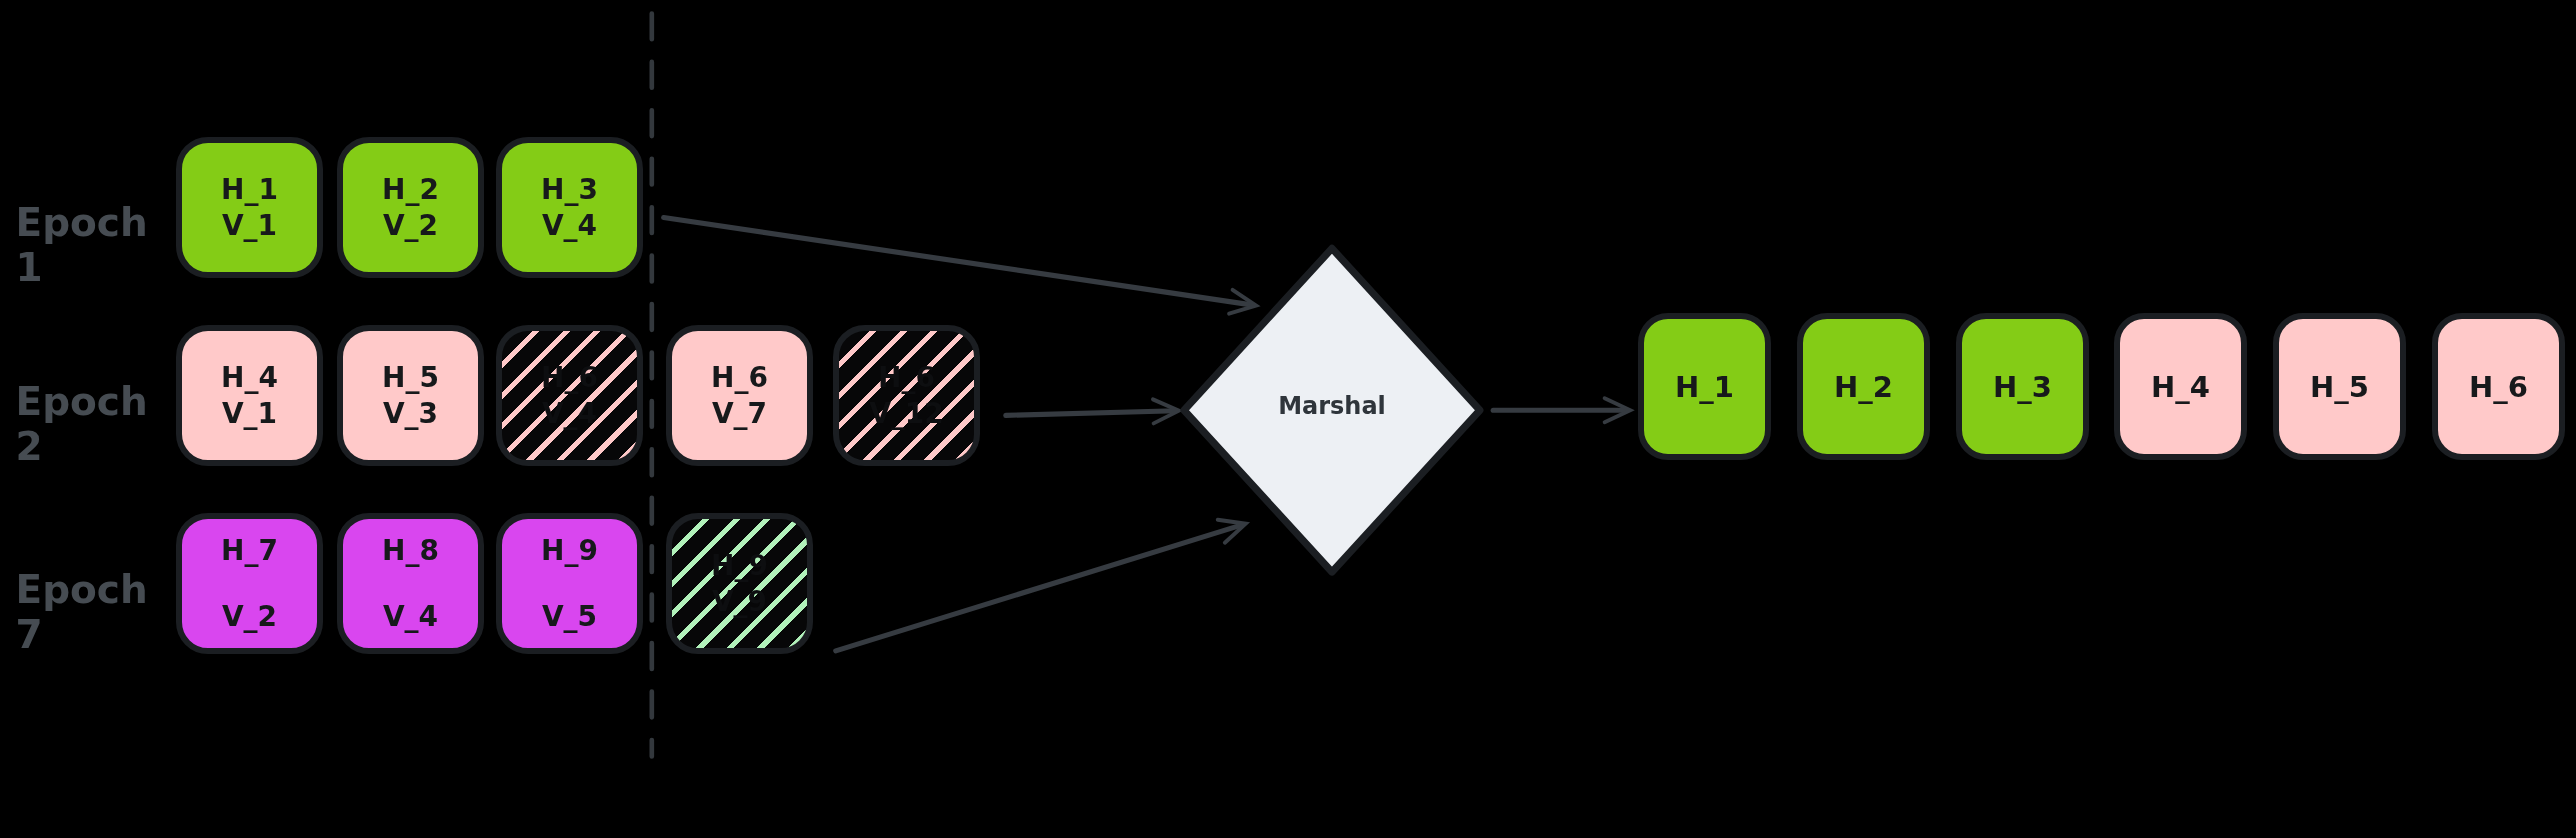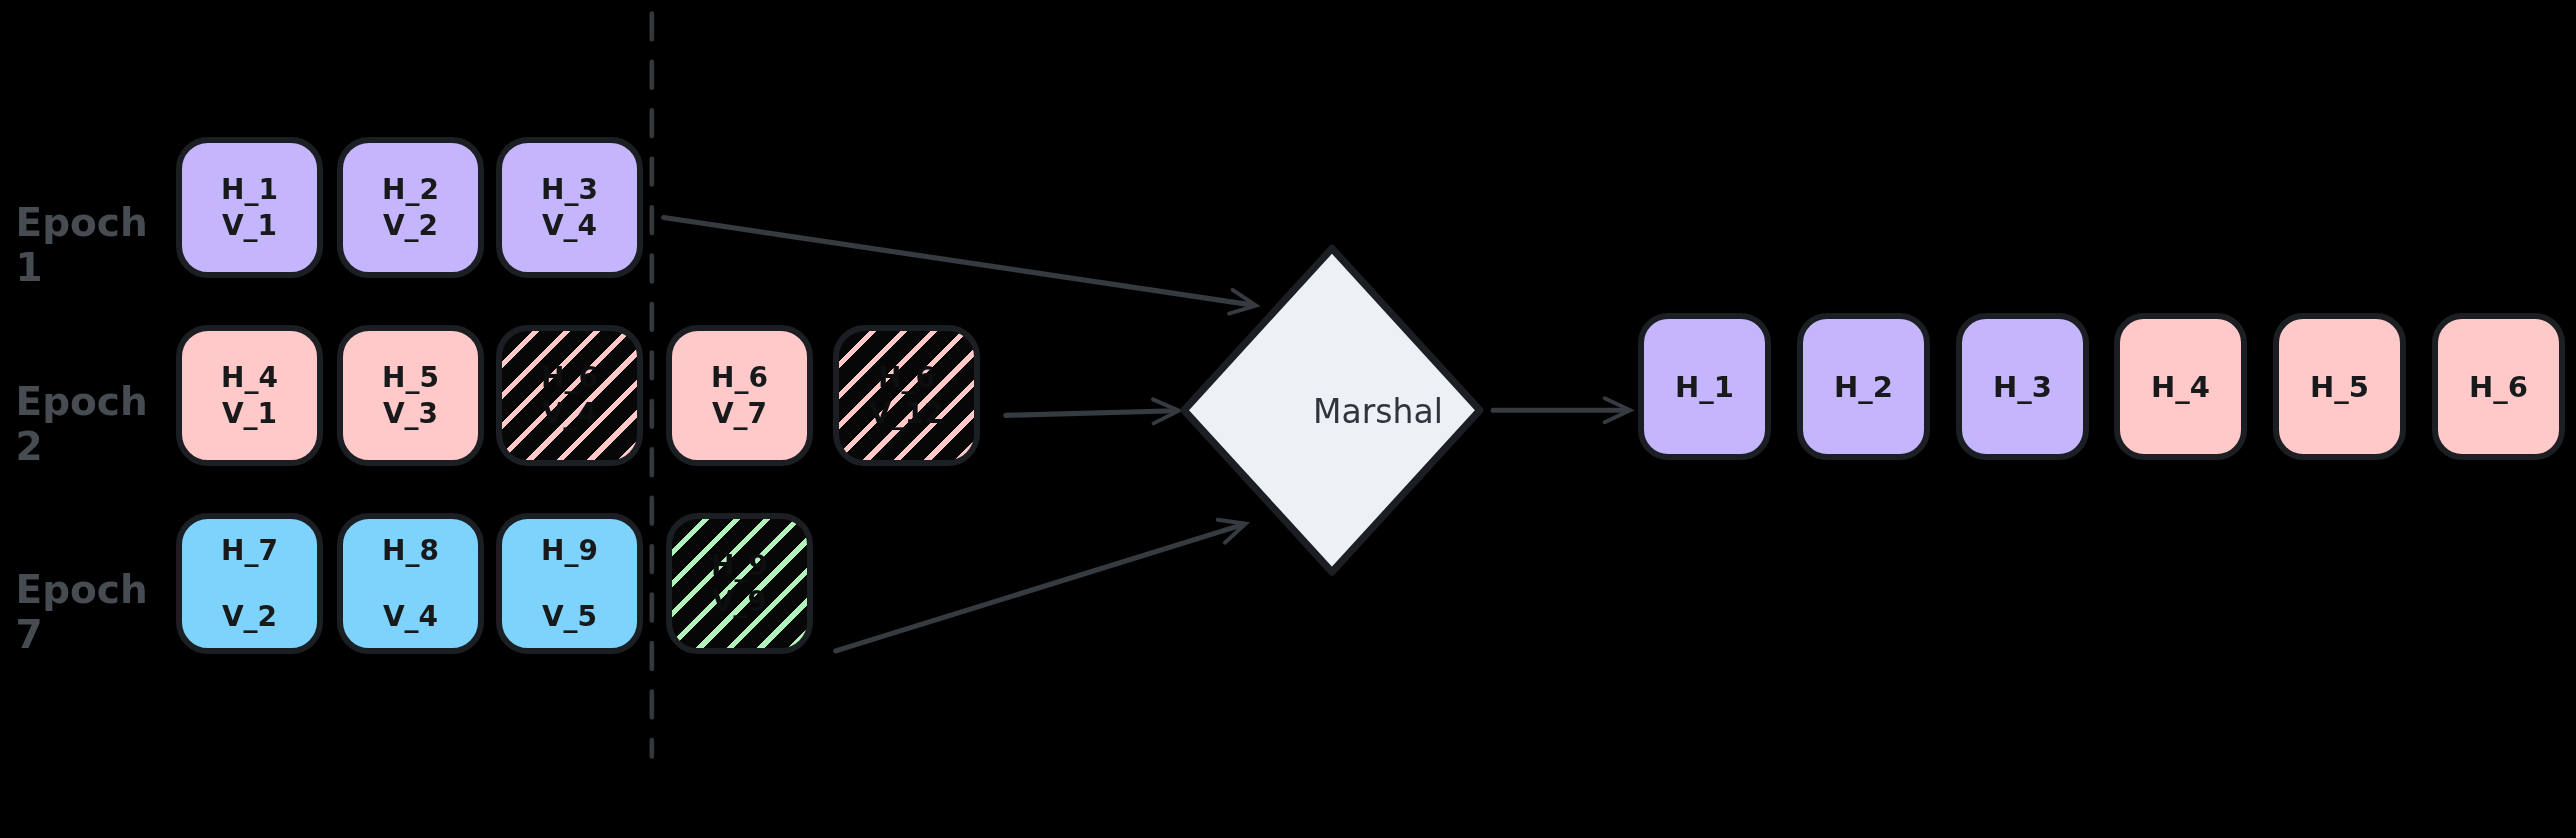--- a/index.html
+++ b/index.html
@@ -17,23 +17,23 @@
     box-sizing:border-box;
     border:6.7px solid #1b1e22;
     border-radius:32px;
     display:flex;flex-direction:column;align-items:center;justify-content:center;
     gap:7.2px;
     font-size:28px;font-weight:bold;
     color:#17191b;
     line-height:1.05;
     text-align:center;
   }
-  .f-blue{background:#c4b5fd;}
+  .f-blue{background:#84cc16;}
   .f-pink{background:#ffc9c9;}
-  .f-green{background:#7dd3fc;gap:36px;}
+  .f-green{background:#d946ef;gap:36px;}
   .h-pink{background:repeating-linear-gradient(135deg,#ffc9c9 0 5.2px,#070708 5.2px 21.6px);color:#0d0e10;}
   .h-green{background:repeating-linear-gradient(135deg,#b2f2bb 0 5.2px,#070708 5.2px 21.6px);color:#0d0e10;}
   .row1{top:137px;} .row2{top:325px;} .row3{top:513px;}
   .col1{left:176px;} .col2{left:337px;} .col3{left:496px;} .col4{left:666px;} .col5{left:833px;}
   .obox{
     position:absolute;
     top:313px;width:133px;height:147px;
     box-sizing:border-box;
     border:6.7px solid #1b1e22;
     border-radius:30px;
@@ -47,22 +47,22 @@
     font-size:39px;font-weight:bold;color:#464c52;
     text-align:left;
   }
   .el1{top:200px;} .el2{top:379px;} .el3{top:567px;}
   .boundary-label{
     position:absolute;left:526px;top:785px;width:278px;
     font-size:30px;font-weight:bold;color:#43484d;
     text-align:center;
   }
   .marshal-label{
-    position:absolute;left:1275px;top:392px;width:206px;
-    font-size:33px;color:#2f353b;font-weight:normal;
+    position:absolute;left:1229px;top:392px;width:206px;
+    font-size:24px;color:#2f353b;font-weight:bold;
     text-align:center;
   }
 </style>
 </head>
 <body>
 
 <div id="canvas">
 
   <svg id="wires" viewBox="0 0 5962 1628">
     <defs>

